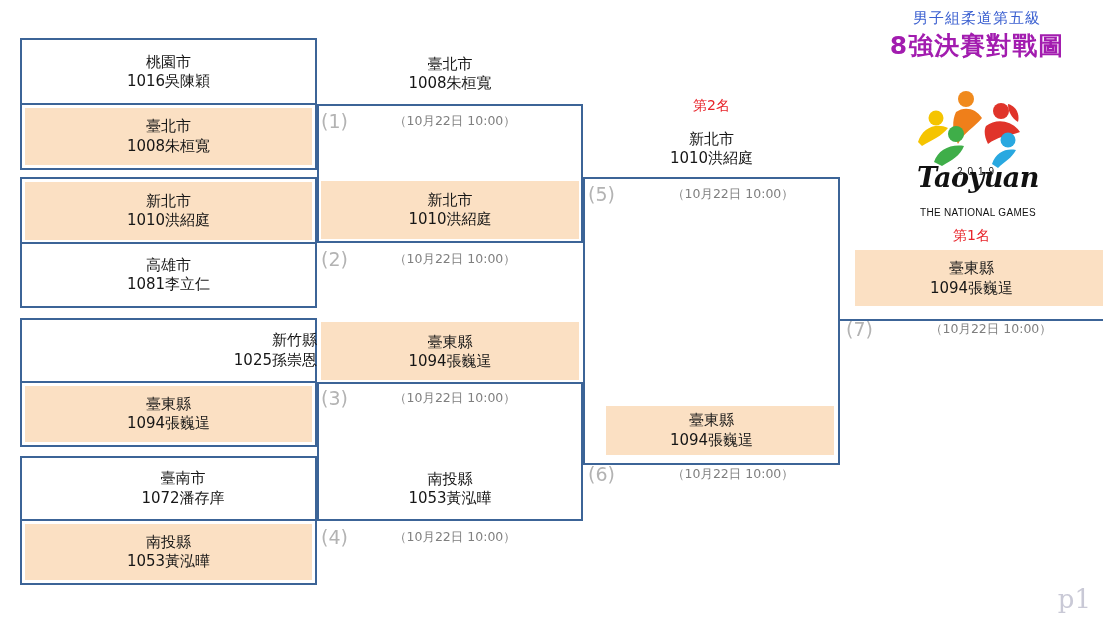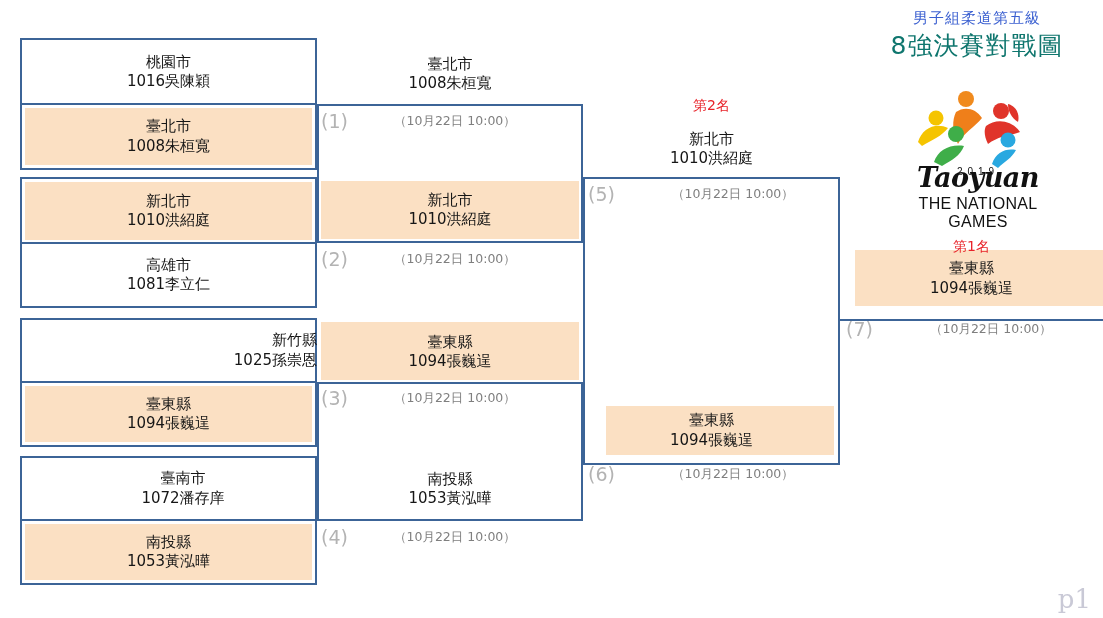--- a/index.html
+++ b/index.html
@@ -80,23 +80,23 @@
     width:252px;
     text-align:center;
   }
   #hdr .sub{
     color:#3a5fd0;
     font-size:15px;
     letter-spacing:1px;
     line-height:1.4;
   }
   #hdr .main{
-    color:#0f766e;
+    color:#a21caf;
     font-size:25px;
-    font-weight:normal;
+    font-weight:bold;
     letter-spacing:1px;
     line-height:1.35;
   }
 
   
   #emblem{
     position:absolute;
     left:898px;
     top:88px;
     width:160px;
@@ -115,24 +115,24 @@
     font-style:italic;
     font-weight:bold;
     font-size:27px;
     color:#111;
     line-height:0.95;
     letter-spacing:-0.5px;
     margin-top:-12px;
   }
   .logo-tag{
     font-family:"Liberation Sans",sans-serif;
-    font-size:16px;
+    font-size:10px;
     color:#111;
     letter-spacing:0.3px;
-    margin-top:4px;
+    margin-top:16px;
   }
 
   
   #pageno{
     position:absolute;
     right:12px;
     bottom:6px;
     color:#c9c9d6;
     font-family:"DejaVu Serif","Liberation Serif",serif;
     font-size:26px;
@@ -255,21 +255,21 @@
   </div>
 
   <div class="seg" style="left:840px;top:319px;width:263px;height:2px;"></div>
   <div class="fill" style="left:855px;top:250px;width:248px;height:56px;"></div>
   <div class="slot" style="left:840px;top:252px;width:263px;height:53px;">
     <span class="team">臺東縣</span>
     <span class="ath">1094張巍逞</span>
   </div>
 
   <div class="rank" style="left:583px;top:98px;width:257px;">第2名</div>
-  <div class="rank" style="left:840px;top:239px;width:263px;">第1名</div>
+  <div class="rank" style="left:840px;top:228px;width:263px;">第1名</div>
 
   <div class="midx" style="left:321px;top:112px;">(1)</div>
   <div class="mtime" style="left:394px;top:115px;">（10月22日 10:00）</div>
 
   <div class="midx" style="left:321px;top:250px;">(2)</div>
   <div class="mtime" style="left:394px;top:253px;">（10月22日 10:00）</div>
 
   <div class="midx" style="left:321px;top:389px;">(3)</div>
   <div class="mtime" style="left:394px;top:392px;">（10月22日 10:00）</div>
 

